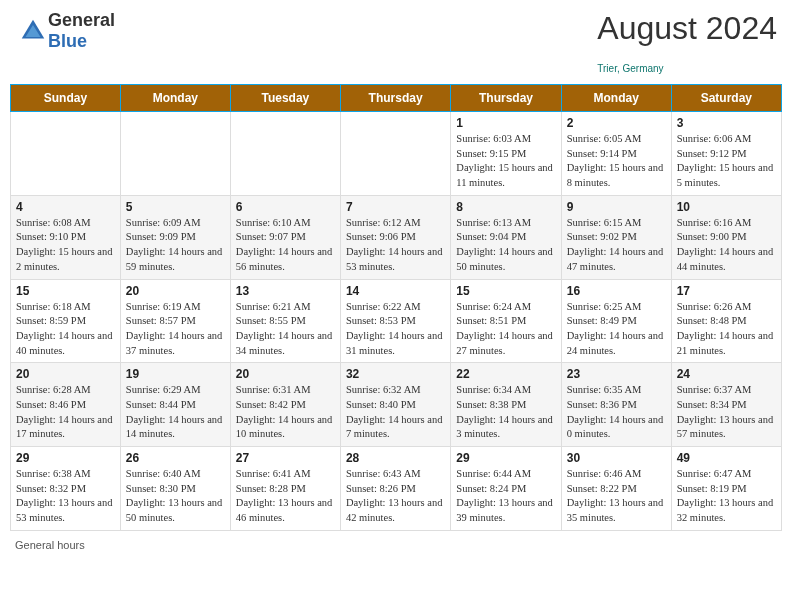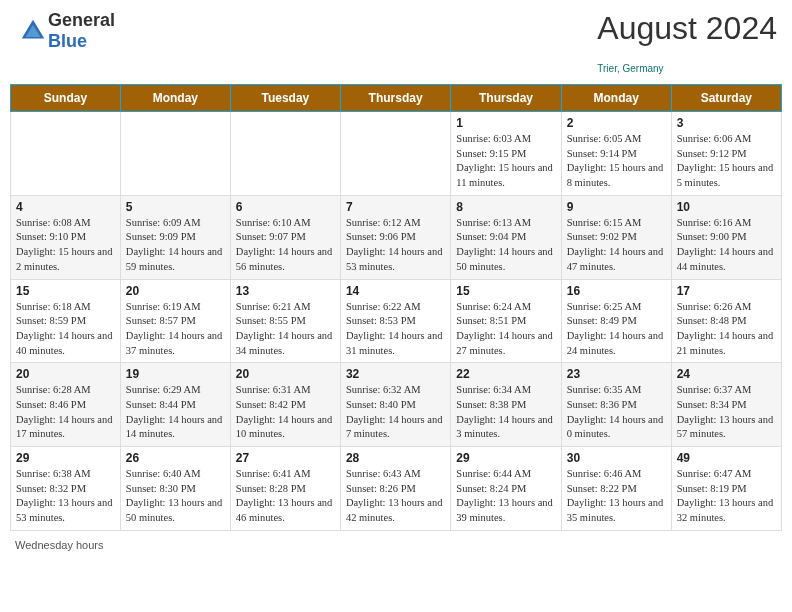--- a/index.html
+++ b/index.html
@@ -247,13 +247,13 @@
           <div class="day-info">Sunrise: 6:46 AM<br>Sunset: 8:22 PM<br>Daylight: 13 hours and 35 minutes.</div>
         </td>
         <td>
           <div class="day-number">49</div>
           <div class="day-info">Sunrise: 6:47 AM<br>Sunset: 8:19 PM<br>Daylight: 13 hours and 32 minutes.</div>
         </td>
       </tr>
     </tbody>
 </table>
 
-<div style="margin-top:8px; font-size:11px; color:#555; padding-left:5px;">Wednesday hours</div>
+<div style="margin-top:8px; font-size:11px; color:#555; padding-left:5px;">General hours</div>
 
 </body></html>

